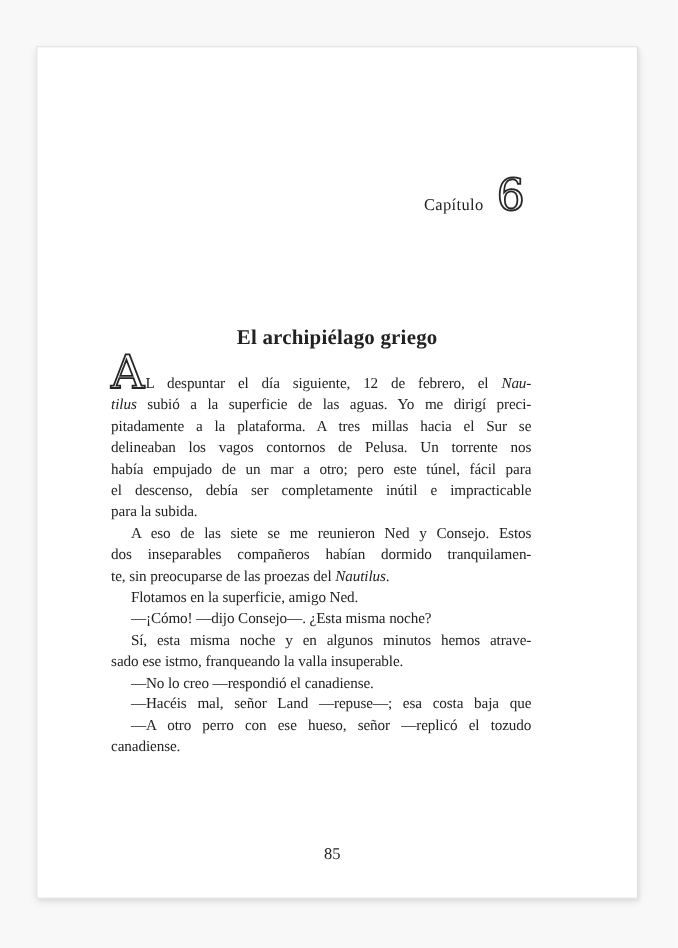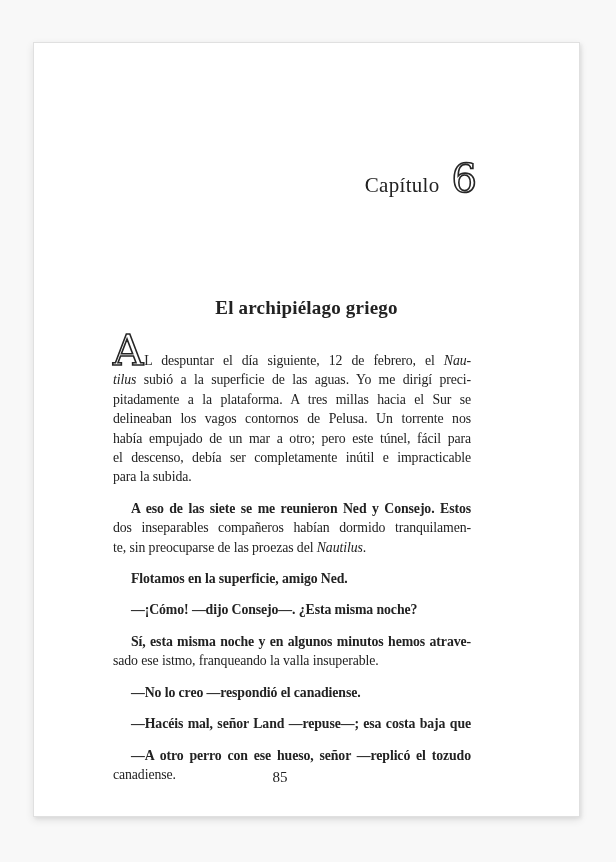--- a/index.html
+++ b/index.html
@@ -26,21 +26,21 @@
     box-sizing: border-box;
     box-shadow: 0 3px 8px rgba(0,0,0,0.10), 2px 2px 3px rgba(0,0,0,0.05);
   }
   .chapter {
     position: absolute;
     top: 112px;
     right: 102px;
     white-space: nowrap;
   }
   .chapter-word {
-    font-size: 21px;
+    font-size: 15px;
     letter-spacing: 0.3px;
   }
   .chapter-num {
     font-size: 40px;
     font-family: "DejaVu Serif", serif;
     margin-left: 8px;
   }
   .section-title {
     position: absolute;
     left: 0;
@@ -54,44 +54,44 @@
   }
   .body-text {
     position: absolute;
     left: 67px;
     top: 296px;
     width: 382px;
     font-size: 13.8px;
     line-height: 19.4px;
     letter-spacing: -0.1px;
   }
-  .para { margin: 12px; }
+  .para { margin: 0; }
   .tline {
     text-align: justify;
     text-justify: inter-word;
   }
   .tline.just { text-align-last: justify; }
-  .tline.indent { text-indent: 18px; font-weight: bold; }
+  .tline.indent { text-indent: 18px; }
   .ital { font-style: italic; }
   .dropcap {
     font-size: 42px;
     line-height: 0;
     font-family: "DejaVu Serif", serif;
     margin-right: 1px;
   }
   
   @supports (-webkit-text-stroke: 1px black) {
     .dropcap, .chapter-num {
       color: #ffffff;
       -webkit-text-stroke: 1.6px #262626;
     }
   }
   .folio {
     position: absolute;
-    left: 55px;
+    left: 77px;
     width: 382px;
     top: 726px;
     text-align: center;
     font-size: 15px;
   }
 </style>
 </head>
 <body>
 
 <div class="canvas">

